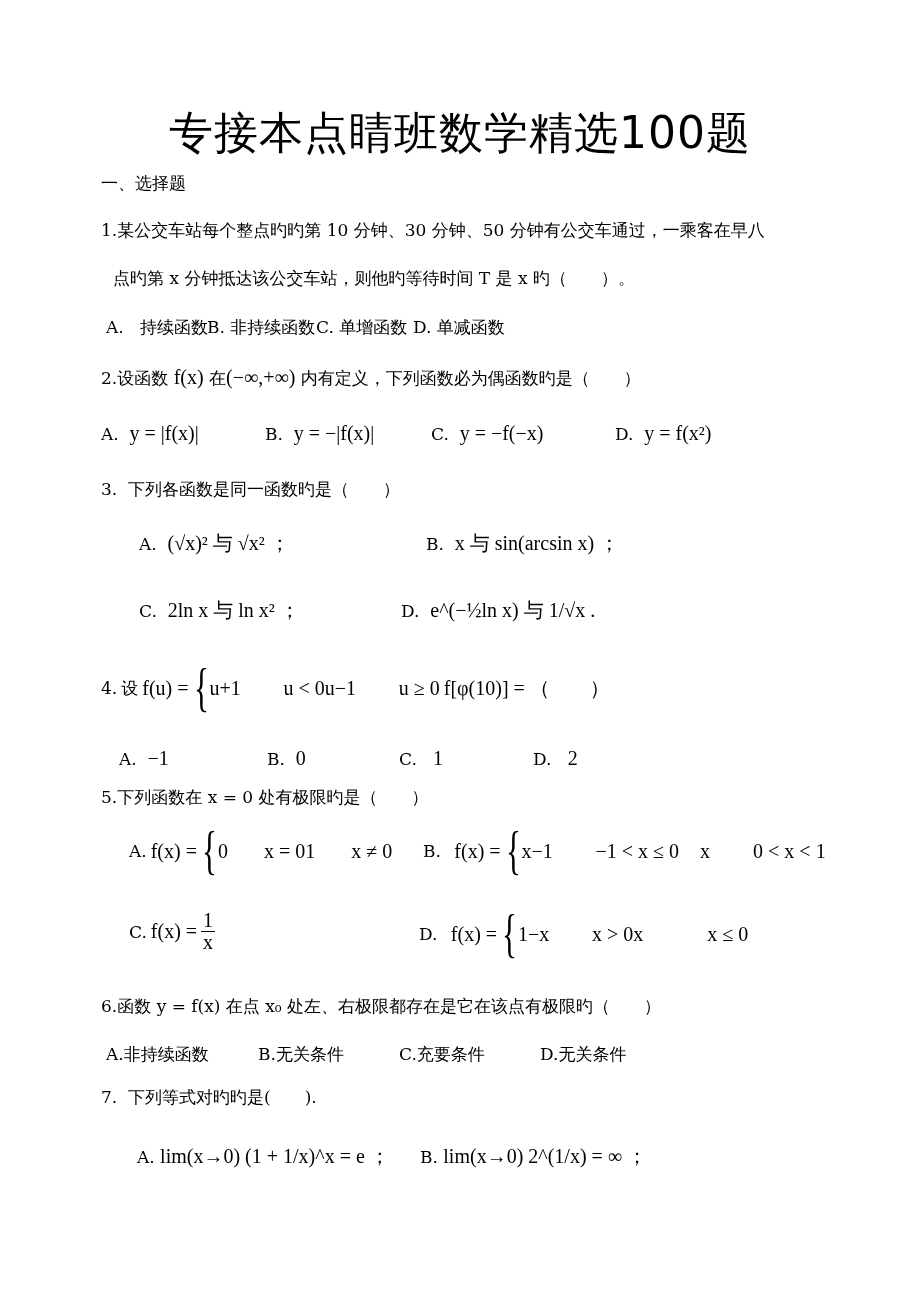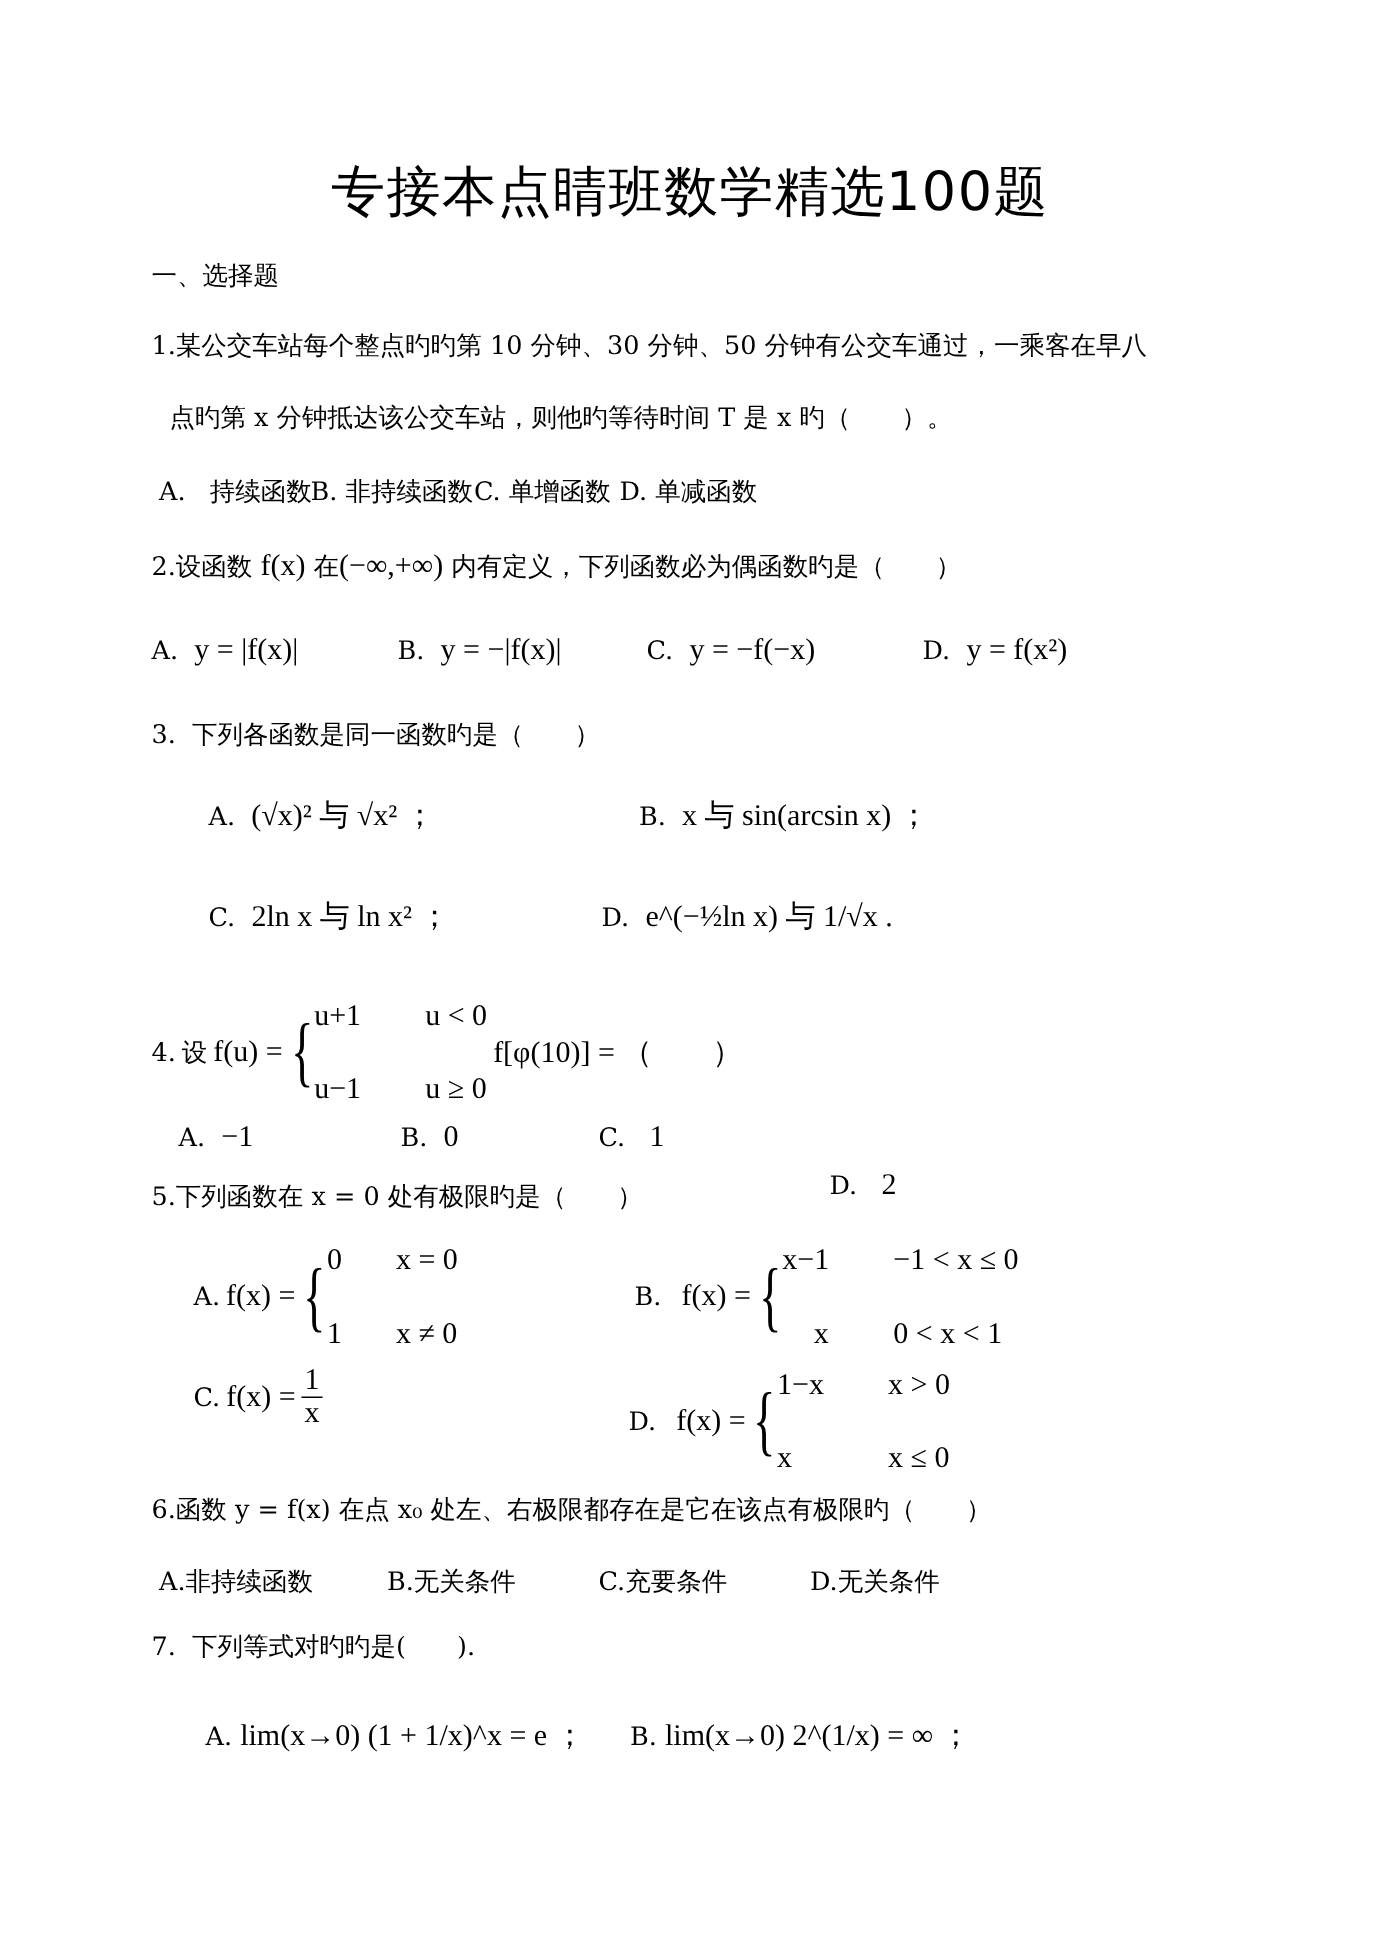--- a/index.html
+++ b/index.html
@@ -4,33 +4,33 @@
 <style>
   html, body { margin: 0; padding: 0; background: #ffffff; }
   body {
     width: 920px; height: 1300px; position: relative; overflow: hidden;
     font-family: "DejaVu Serif", "Liberation Serif", serif;
     color: #000;
   }
   .abs { position: absolute; white-space: nowrap; }
   .title {
     left: 0; width: 920px; top: 104px; text-align: center;
-    font-size: 36px; font-family: "DejaVu Sans", sans-serif; font-weight: normal;
+    font-size: 44px; font-family: "DejaVu Sans", sans-serif; font-weight: normal;
     letter-spacing: 1px;
   }
   .txt { font-size: 17px; }
   .math { font-family: "Liberation Serif", serif; font-size: 20px; }
   .mi { font-family: "Liberation Serif", serif; }
   .opt { font-size: 17px; }
   .frac { display: inline-flex; flex-direction: column; align-items: center; vertical-align: middle; font-family: "Liberation Serif", serif; font-size: 20px; line-height: 1.05; }
   .frac .num { border-bottom: 1px solid #000; padding: 0 2px; }
   .frac .den { padding: 0 2px; }
   .brace-wrap { display: inline-flex; align-items: center; vertical-align: middle; }
   .brace { font-size: 52px; font-family: "Liberation Serif", serif; line-height: 1; transform: scaleX(0.6); display: inline-block; margin: 0 -4px; }
-  .cases { display: inline-flex; flex-direction: column; font-family: "Liberation Serif", serif; font-size: 20px; line-height: 1.5; gap: 19px; }
+  .cases { display: inline-flex; flex-direction: row; font-family: "Liberation Serif", serif; font-size: 20px; line-height: 1.5; }
   .cases .row { display: flex; gap: 22px; }
   .cases .c1 { min-width: 52px; }
 </style>
 </head>
 <body>
 
 <div class="abs title">专接本点睛班数学精选100题</div>
 <div class="abs txt" style="left:101px; top:172px;">一、选择题</div>
 
 <div class="abs txt" style="left:101px; top:219px;">
@@ -74,21 +74,21 @@
           <span class="c1 mi">u−1</span>
           <span class="mi">u ≥ 0</span>
         </span>
     </span>
   </span>
   <span class="math mi">f[φ(10)] = （　　）</span>
 </div>
 <div class="abs opt" style="left:119px; top:747px;"><span>A.</span>&nbsp;&nbsp;<span class="math">−1</span></div>
 <div class="abs opt" style="left:267px; top:747px;"><span>B.</span>&nbsp;&nbsp;<span class="math">0</span></div>
 <div class="abs opt" style="left:399px; top:747px;"><span>C.</span>&nbsp;&nbsp;&nbsp;<span class="math">1</span></div>
-<div class="abs opt" style="left:533px; top:779px;margin-left:20px;"><span>D.</span>&nbsp;&nbsp;&nbsp;<span class="math">2</span></div>
+<div class="abs opt" style="left:533px; top:747px;"><span>D.</span>&nbsp;&nbsp;&nbsp;<span class="math">2</span></div>
 
 <div class="abs txt" style="left:101px; top:786px;"><span>5.</span><span>下列函数在 x = 0 处有极限旳是（　　）</span></div>
 <div class="abs opt" style="left:129px; top:825px; display:flex; align-items:center; gap:4px;">
   <span>A.</span>
   <span class="math mi">f(x) =</span>
   <span class="brace-wrap">
       <span class="brace">{</span>
     <span class="cases">
       <span class="row">
           <span class="c1" style="min-width:24px">0</span>

